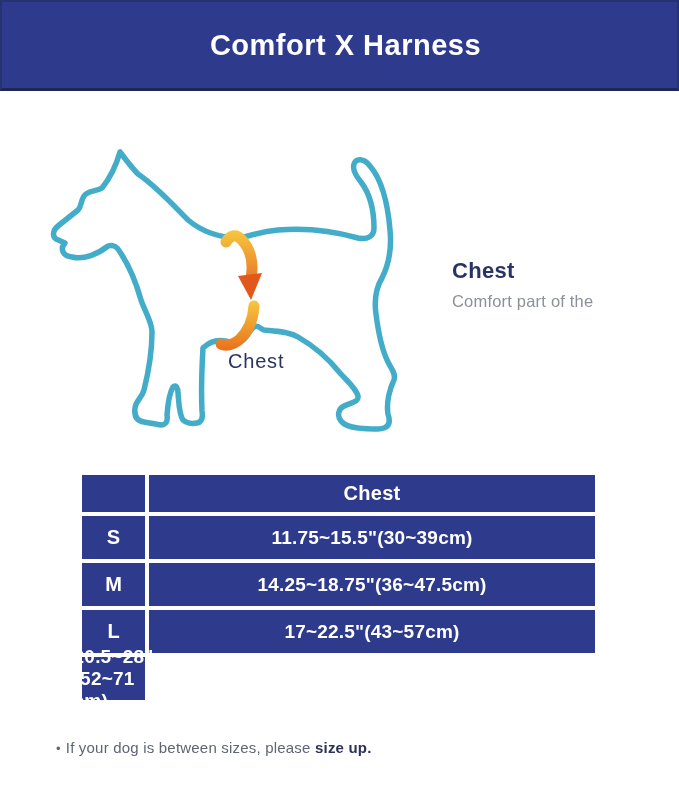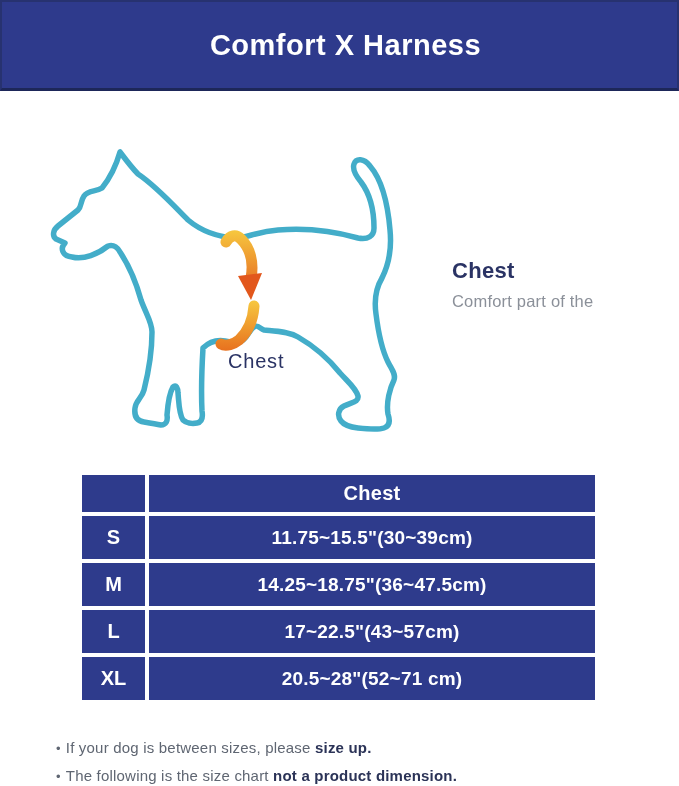--- a/index.html
+++ b/index.html
@@ -169,26 +169,22 @@
 
     <div class="cell size">S</div>
     <div class="cell value">11.75~15.5"(30~39cm)</div>
 
     <div class="cell size">M</div>
     <div class="cell value">14.25~18.75"(36~47.5cm)</div>
 
     <div class="cell size">L</div>
     <div class="cell value">17~22.5"(43~57cm)</div>
 
-    <div class="cell size">XL</div>
     <div class="cell value">20.5~28"(52~71 cm)</div>
   </div>
 
   <div class="notes">
     <div class="note-line">
       <span class="note-bullet">•</span><span>If your dog is between sizes, please </span><span class="note-bold">size up.</span>
     </div>
-    <div class="note-line">
-      <span class="note-bullet">•</span><span>The following is the size chart </span><span class="note-bold">not a product dimension.</span>
-    </div>
   </div>
 
 </div>
 
 </body></html>

